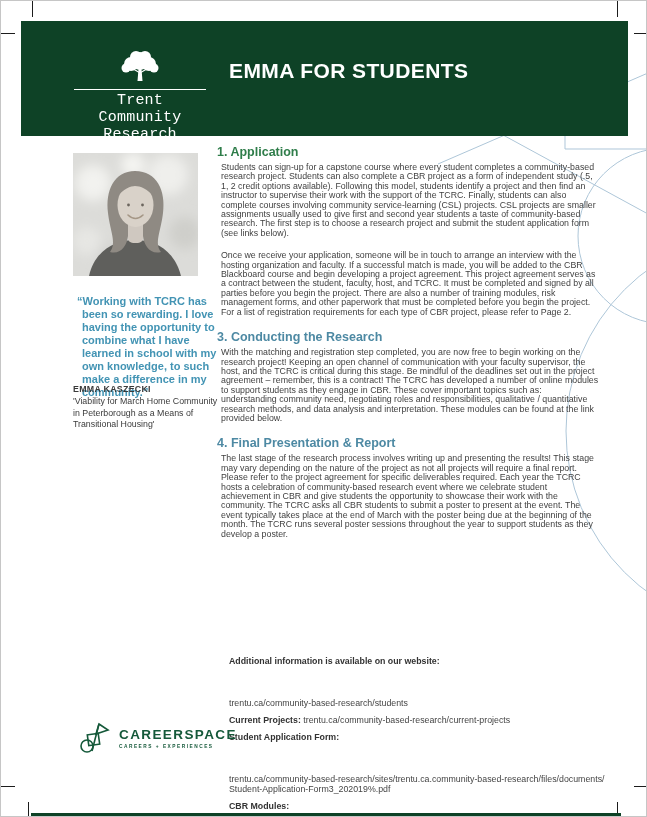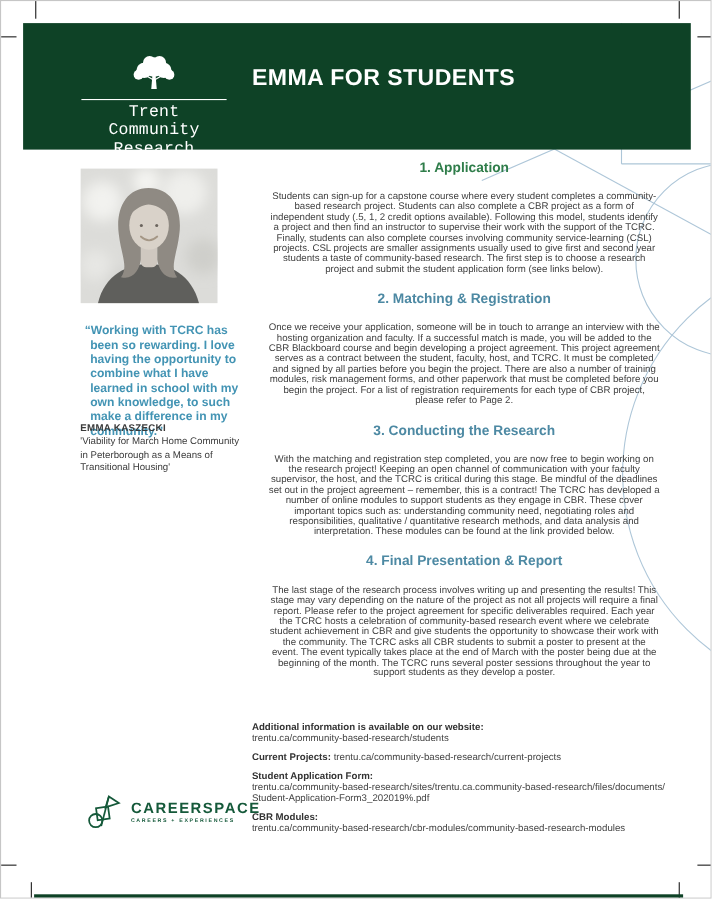--- a/index.html
+++ b/index.html
@@ -34,32 +34,32 @@
     position:absolute; left:76px; top:294px; width:140px;
     color:#4394b4; font-weight:700; font-size:11px; line-height:13px;
     padding-left:5px; text-indent:-5px;
   }
   .attrib-name { position:absolute; left:72px; top:383px; width:150px;
     color:#3a3a3a; font-weight:700; font-size:8.8px; letter-spacing:0.3px; }
   .attrib-proj { position:absolute; left:72px; top:395px; width:150px;
     color:#3a3a3a; font-size:8.8px; line-height:11.5px; }
 
   
-  .main { position:absolute; left:228px; top:144px; width:386px;text-align:center; }
+  .main { position:absolute; left:216px; top:144px; width:386px; }
   .section { margin:0 0 13px 0; }
   .section h2 { margin:0 0 4px 0; font-size:12.5px; line-height:14px; font-weight:700; }
   .section h2.green { color:#2f7d4a; }
   .section h2.teal  { color:#4d89a3; }
-  .section p { margin:15px; font-size:8.8px; line-height:9.4px; color:#3f3f3f; }
+  .section p { margin:4px; font-size:8.8px; line-height:9.4px; color:#3f3f3f; }
 
   
   .links { position:absolute; left:228px; top:655px; width:378px; font-size:8.8px; line-height:10px; }
   .links .row { margin-bottom:7px; }
   .links .lbl { font-weight:700; color:#333333; }
-  .links .url { color:#444444; word-break:break-all; }
+  .links .url { color:#444444; word-break:break-all;margin-top:32px; }
 
   
   .career { position:absolute; left:78px; top:720px; display:flex; align-items:center; }
   .career .cname { color:#15593a; font-weight:700; font-size:13.5px; letter-spacing:1.4px; line-height:14px; }
   .career .ctag  { color:#15593a; font-size:4.8px; letter-spacing:1.5px; margin-top:2px; font-weight:700; }
 
   .bleed-bar { position:absolute; left:30px; top:812px; width:590px; height:5px; background:#0e4226; }
 </style>
 </head>
 <body>
@@ -142,21 +142,20 @@
   <div class="quote">“Working with TCRC has been so rewarding. I love having the opportunity to combine what I have learned in school with my own knowledge, to such make a difference in my community.”</div>
   <div class="attrib-name">EMMA KASZECKI</div>
   <div class="attrib-proj">'Viability for March Home Community in Peterborough as a Means of Transitional Housing'</div>
 
   <div class="main">
     <div class="section">
       <h2 class="green">1. Application</h2>
       <p>Students can sign-up for a capstone course where every student completes a community-based research project. Students can also complete a CBR project as a form of independent study (.5, 1, 2 credit options available). Following this model, students identify a project and then find an instructor to supervise their work with the support of the TCRC. Finally, students can also complete courses involving community service-learning (CSL) projects. CSL projects are smaller assignments usually used to give first and second year students a taste of community-based research. The first step is to choose a research project and submit the student application form (see links below).</p>
     </div>
     <div class="section">
-      <h2 class="teal">2. Matching &amp; Registration</h2>
       <p>Once we receive your application, someone will be in touch to arrange an interview with the hosting organization and faculty. If a successful match is made, you will be added to the CBR Blackboard course and begin developing a project agreement. This project agreement serves as a contract between the student, faculty, host, and TCRC. It must be completed and signed by all parties before you begin the project. There are also a number of training modules, risk management forms, and other paperwork that must be completed before you begin the project. For a list of registration requirements for each type of CBR project, please refer to Page 2.</p>
     </div>
     <div class="section">
       <h2 class="teal">3. Conducting the Research</h2>
       <p>With the matching and registration step completed, you are now free to begin working on the research project! Keeping an open channel of communication with your faculty supervisor, the host, and the TCRC is critical during this stage. Be mindful of the deadlines set out in the project agreement – remember, this is a contract! The TCRC has developed a number of online modules to support students as they engage in CBR. These cover important topics such as: understanding community need, negotiating roles and responsibilities, qualitative / quantitative research methods, and data analysis and interpretation. These modules can be found at the link provided below.</p>
     </div>
     <div class="section">
       <h2 class="teal">4. Final Presentation &amp; Report</h2>
       <p>The last stage of the research process involves writing up and presenting the results! This stage may vary depending on the nature of the project as not all projects will require a final report. Please refer to the project agreement for specific deliverables required. Each year the TCRC hosts a celebration of community-based research event where we celebrate student achievement in CBR and give students the opportunity to showcase their work with the community. The TCRC asks all CBR students to submit a poster to present at the event. The event typically takes place at the end of March with the poster being due at the beginning of the month. The TCRC runs several poster sessions throughout the year to support students as they develop a poster.</p>
     </div>

